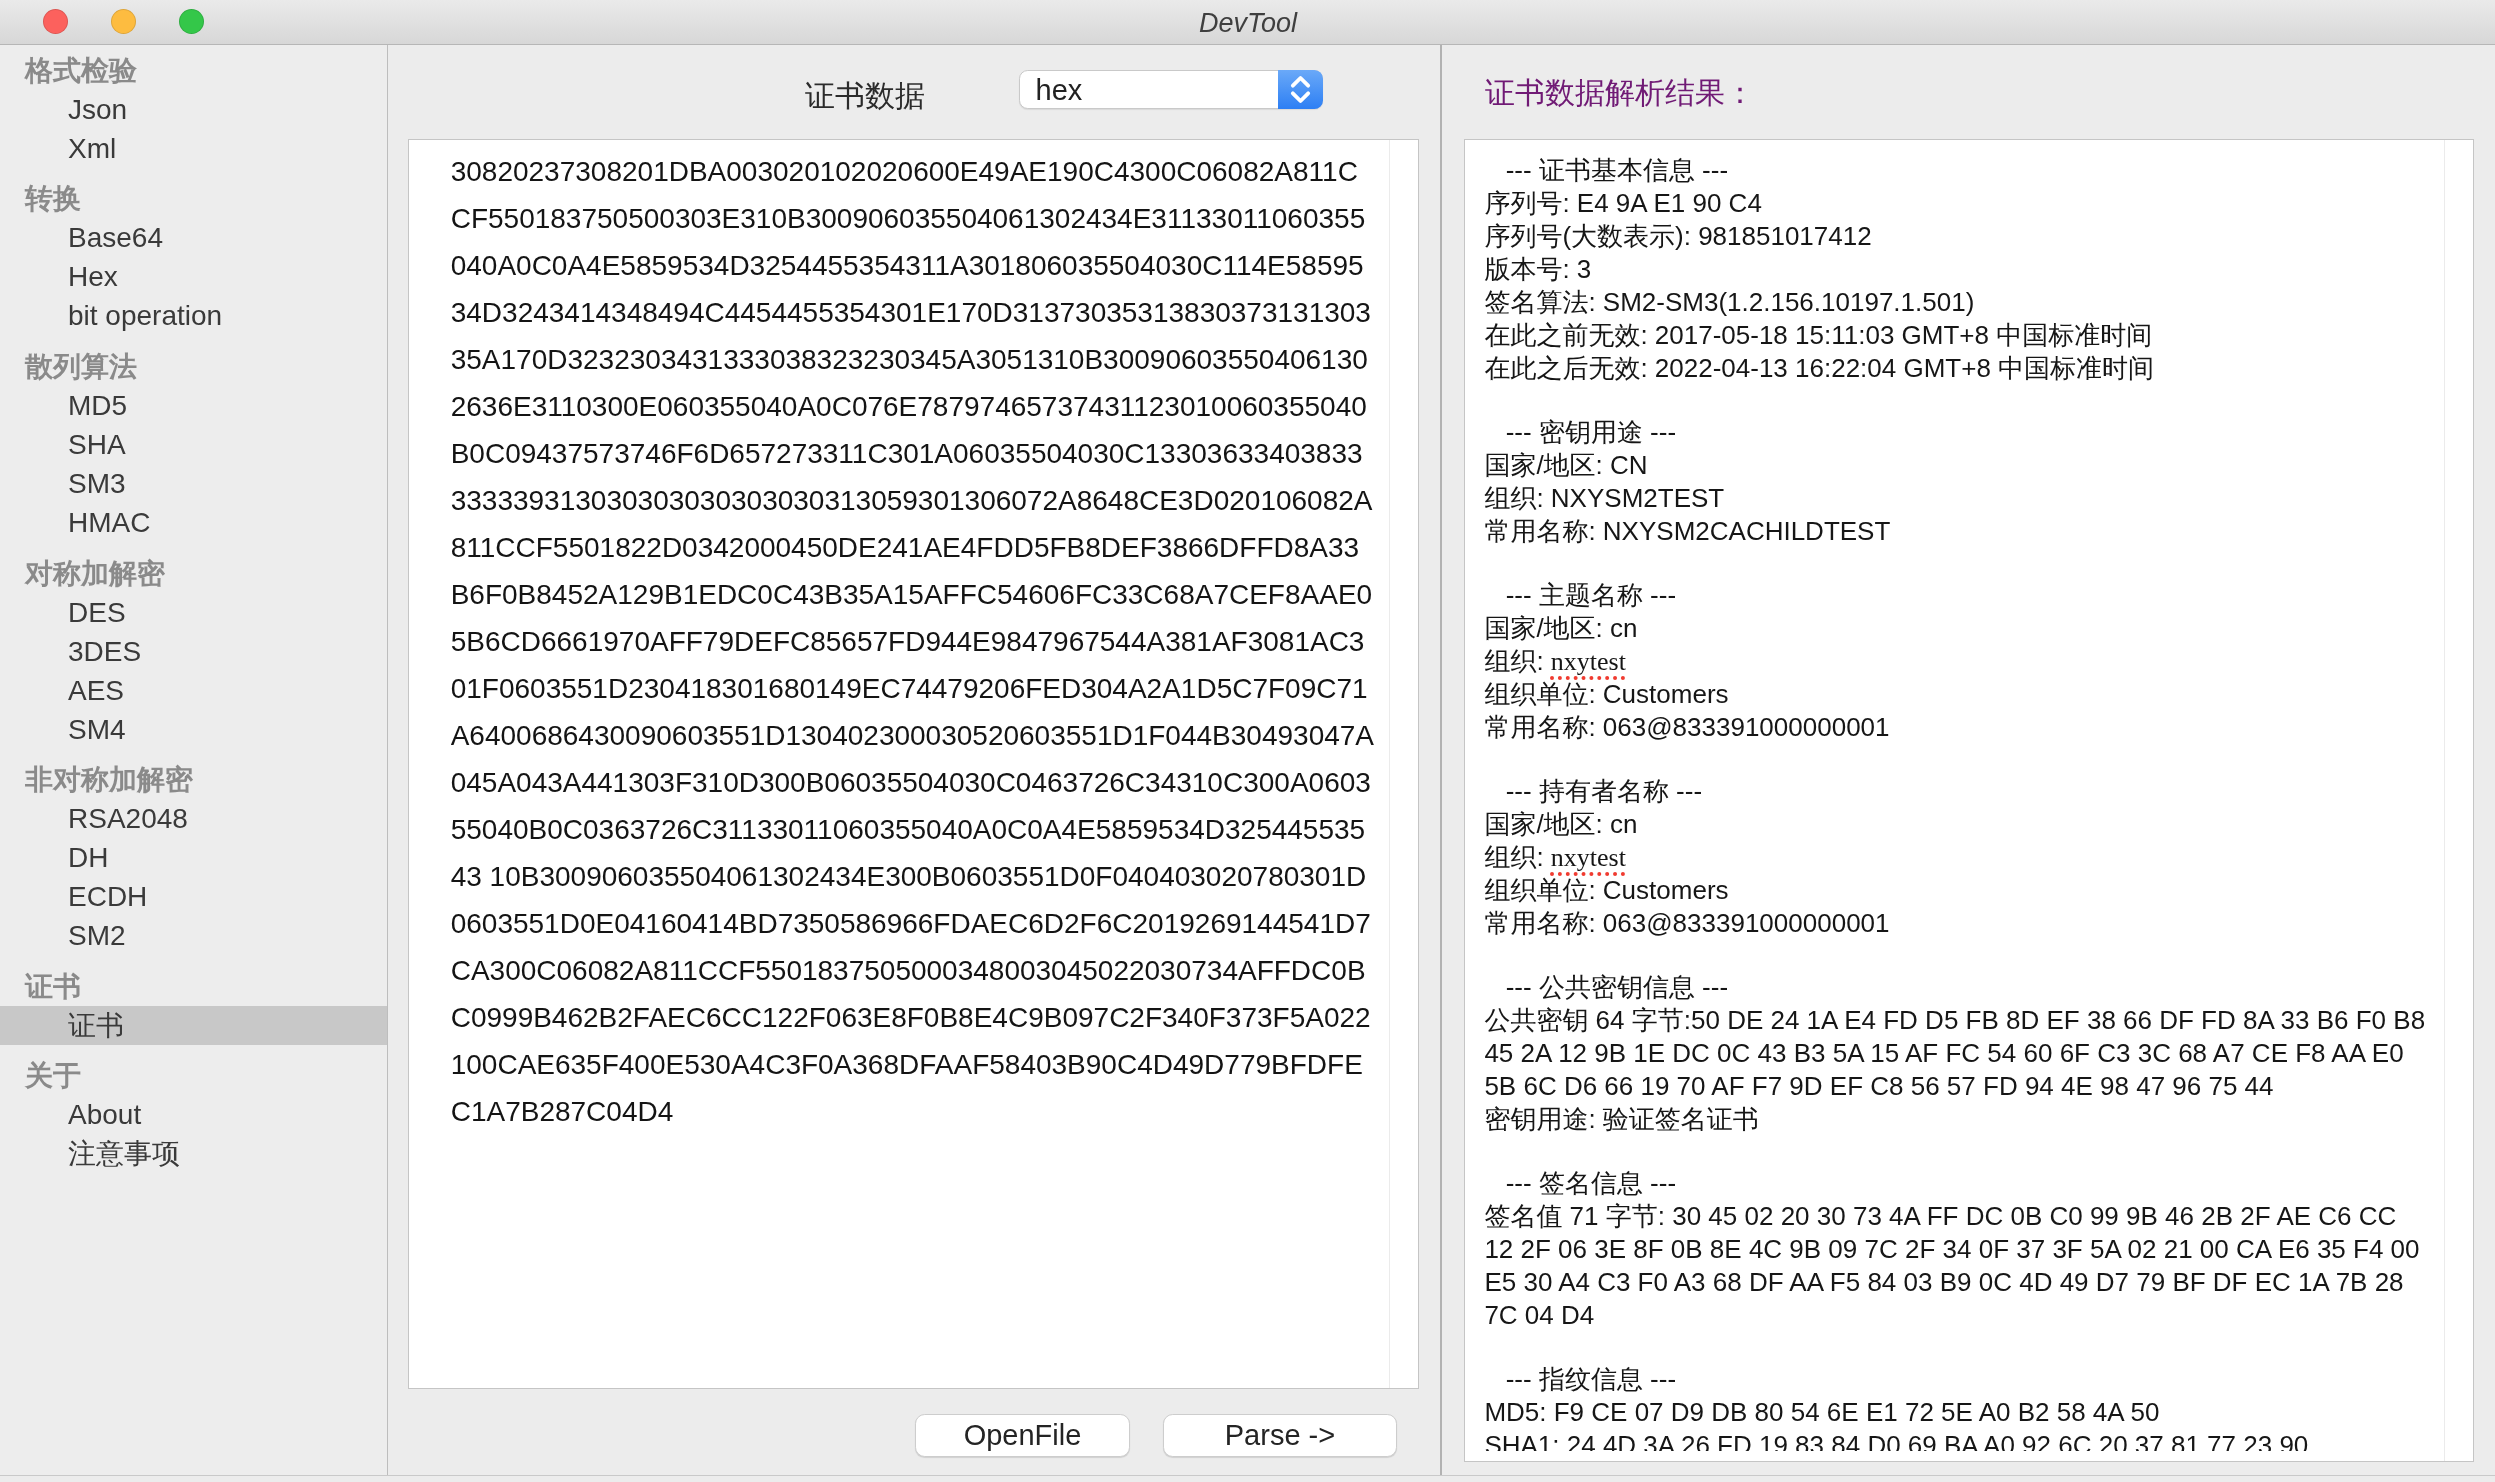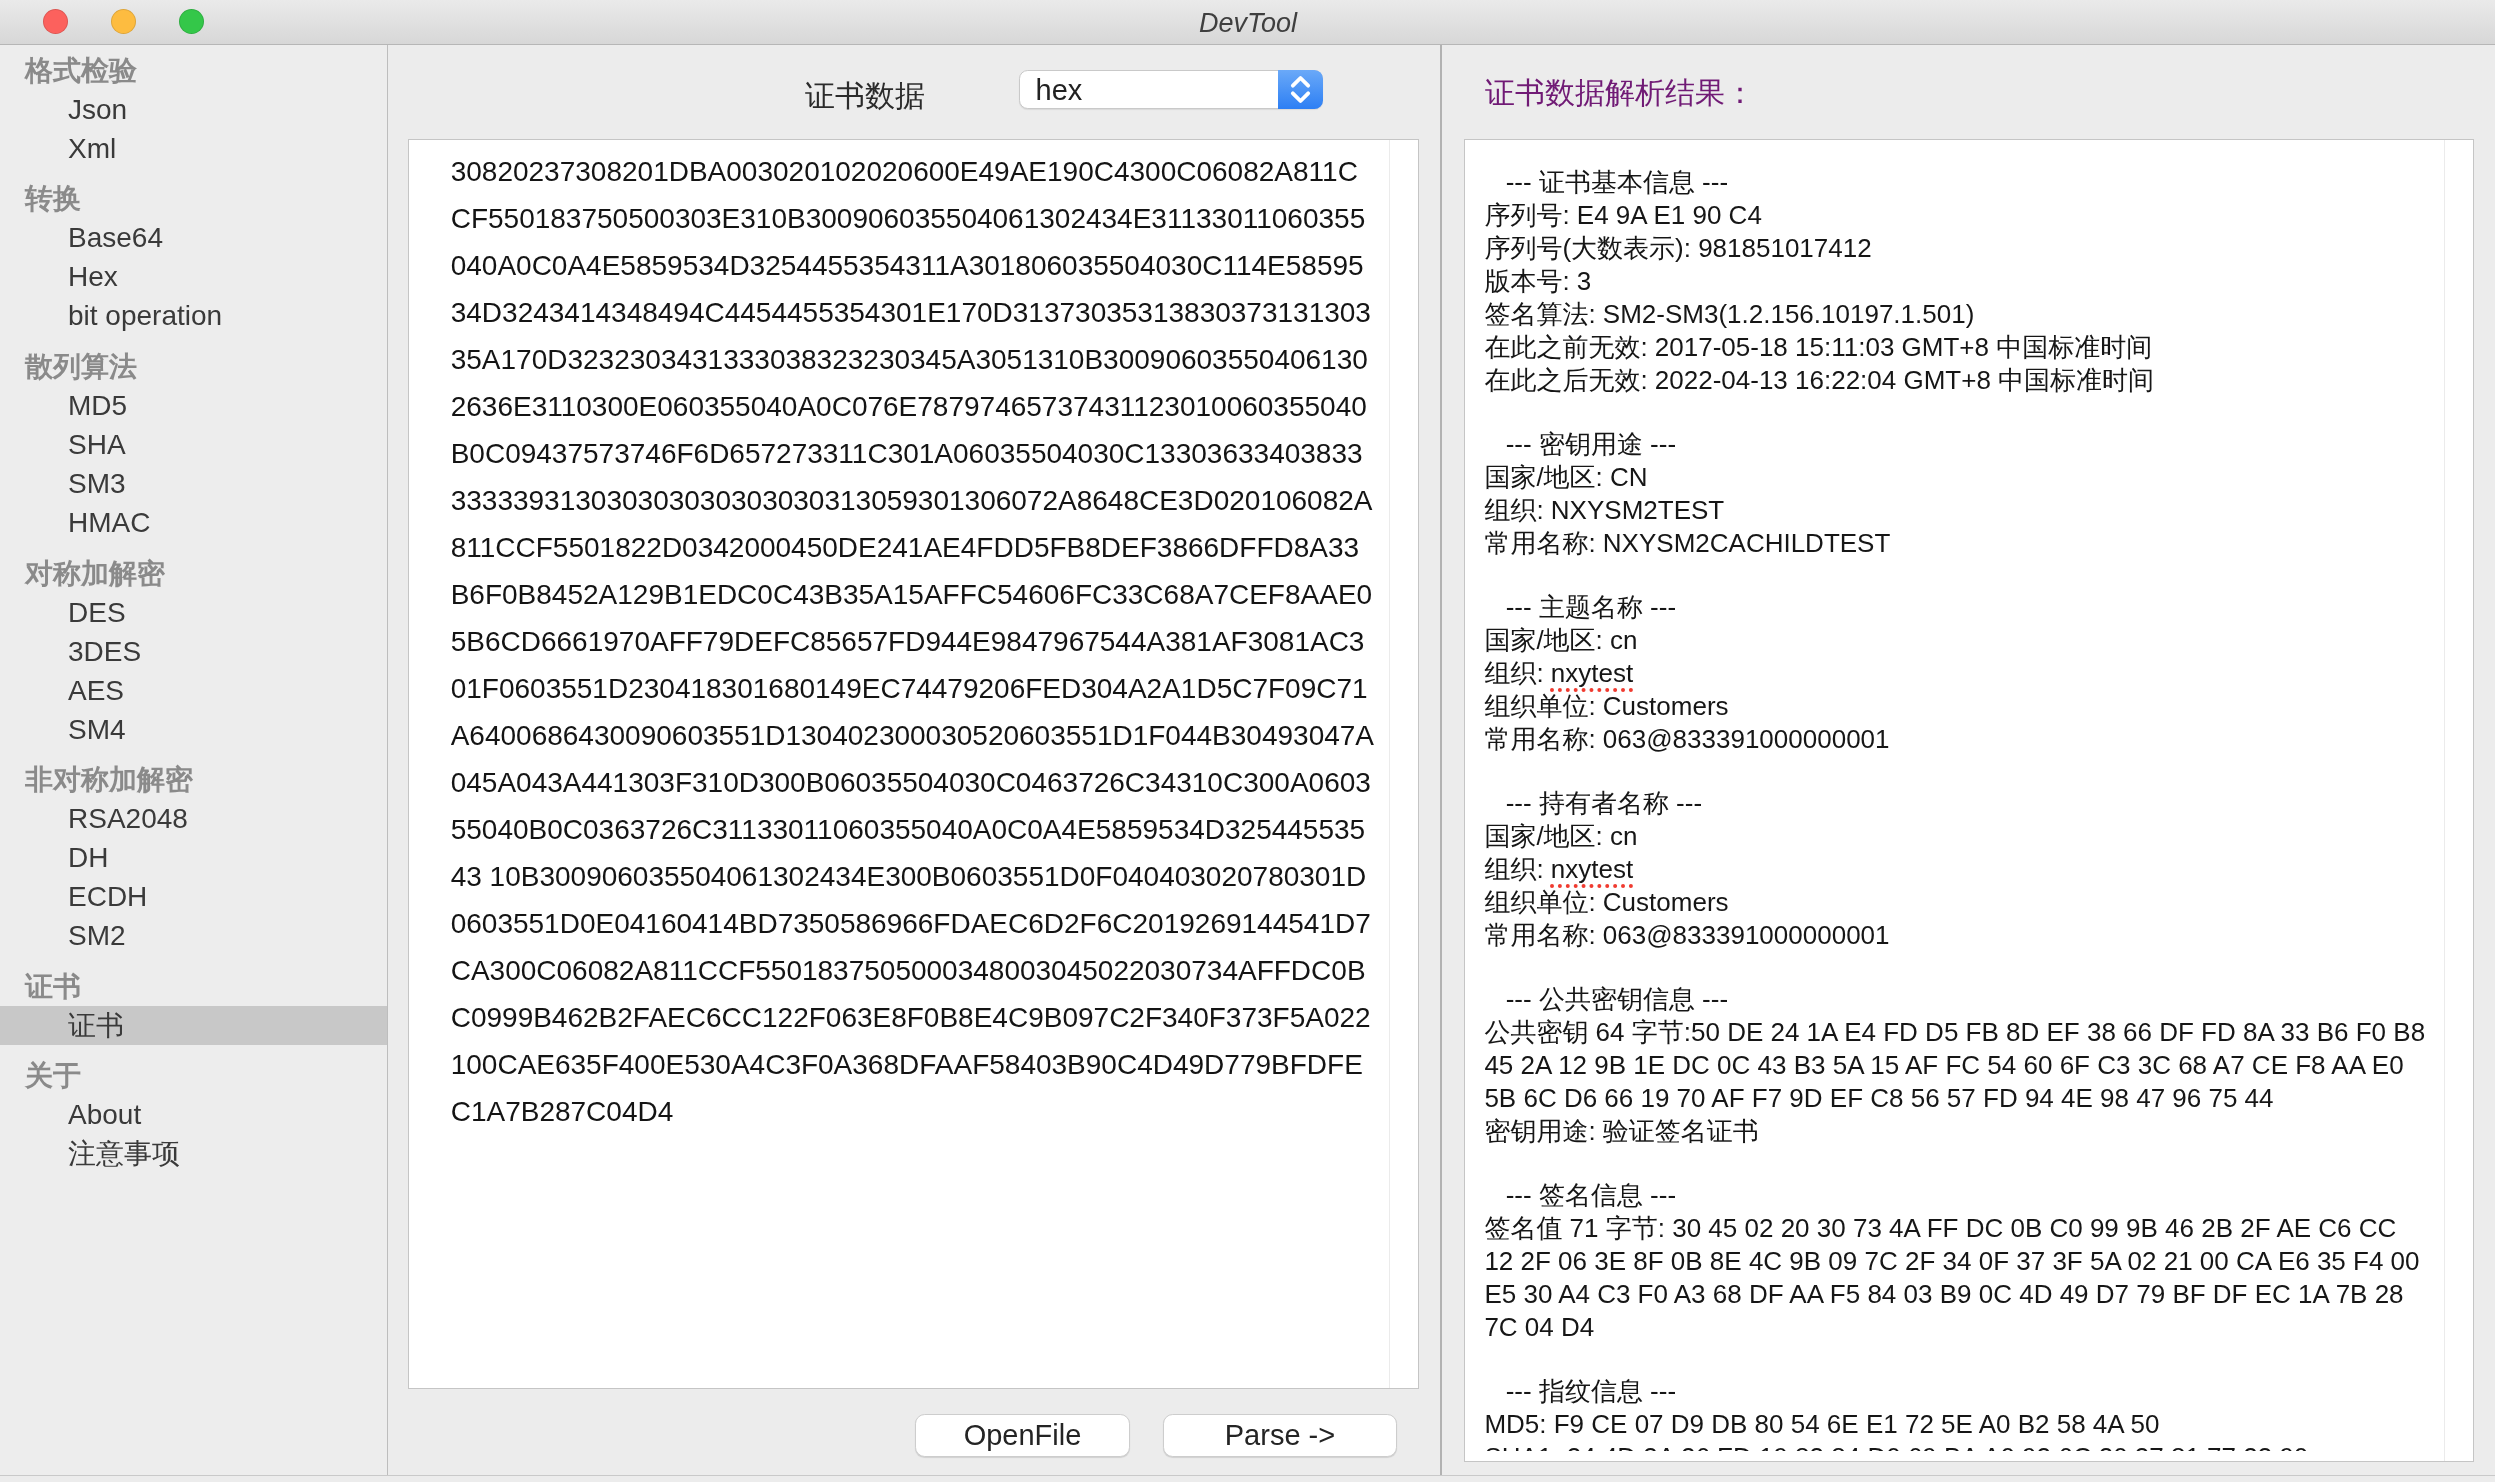--- a/index.html
+++ b/index.html
@@ -59,25 +59,25 @@
   .bottom-edge { position:absolute; left:0; right:0; bottom:0; height:7.8px;
                  background:#ececec; border-top:1px solid #c9c9c9; }
 
   
   .result-title { position:absolute; left:1485px; top:73px; font-size:30px; color:#701a75; }
   .result-box { position:absolute; left:1464px; top:139px; width:1010px; height:1323px;
                 background:#ffffff; border:1px solid #c5c5c5; }
   .result-content { position:absolute; left:19.4px; right:43px; top:13.6px; bottom:9.7px;
                     font-size:26px; line-height:33px; color:#161616; overflow:hidden; }
   .rsec { margin-top:31px; }
-  .rsec.first { margin-top:12px; }
+  .rsec.first { margin-top:0; }
   .rhead { padding-left:21.3px; }
   .rline { overflow-wrap:break-word; }
   .misspelled { text-decoration:underline dotted #f03b30;
-                text-decoration-thickness:3.9px; text-underline-offset:6.8px; }
+                text-decoration-thickness:3.9px; text-underline-offset:6.8px;font-family:Liberation Serif, serif; }
 </style>
 </head>
 <body>
 
 <div class="window">
 
   <div class="titlebar">
     <div class="traffic">
       <span class="tl red"></span>
       <span class="tl yellow"></span>

